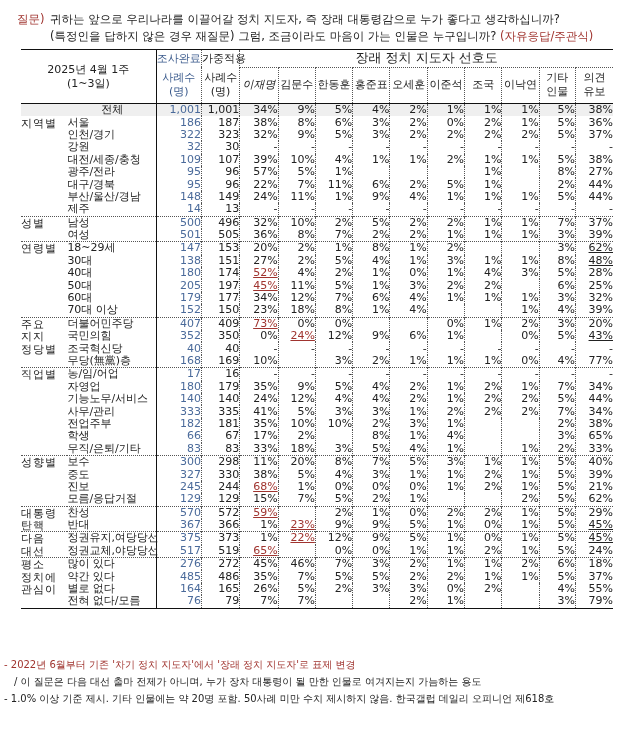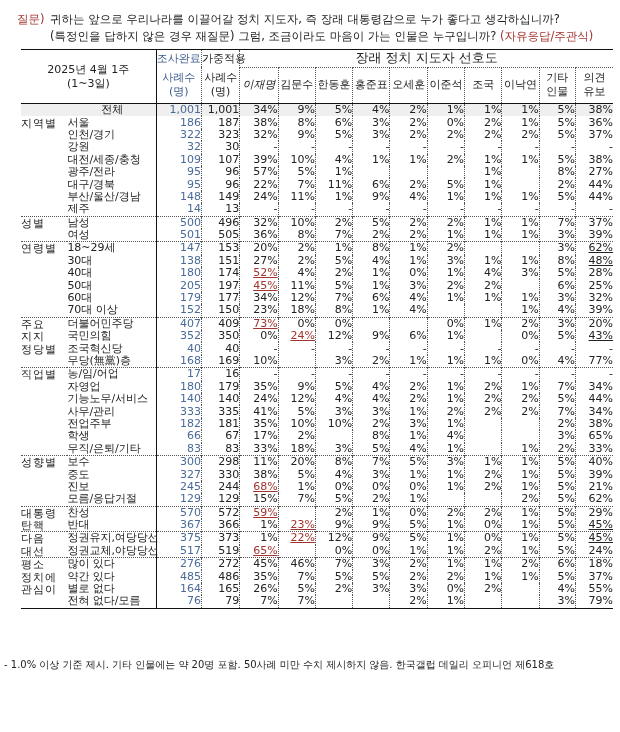--- a/index.html
+++ b/index.html
@@ -730,14 +730,16 @@
         <td class="num vline-dot">1%</td>
         <td class="num vline-dot"></td>
         <td class="num vline-dot"></td>
         <td class="num vline-dot">3%</td>
         <td class="num">79%</td>
       </tr>
     </tbody>
 </table>
 
 <div class="notes">
+  <div class="note-red">- 2022년 6월부터 기존 '차기 정치 지도자'에서 '장래 정치 지도자'로 표제 변경</div>
+  <div class="note-indent">/ 이 질문은 다음 대선 출마 전제가 아니며, 누가 장차 대통령이 될 만한 인물로 여겨지는지 가늠하는 용도</div>
   <div>- 1.0% 이상 기준 제시. 기타 인물에는 약 20명 포함. 50사례 미만 수치 제시하지 않음. 한국갤럽 데일리 오피니언 제618호</div>
 </div>
 
 </body></html>

